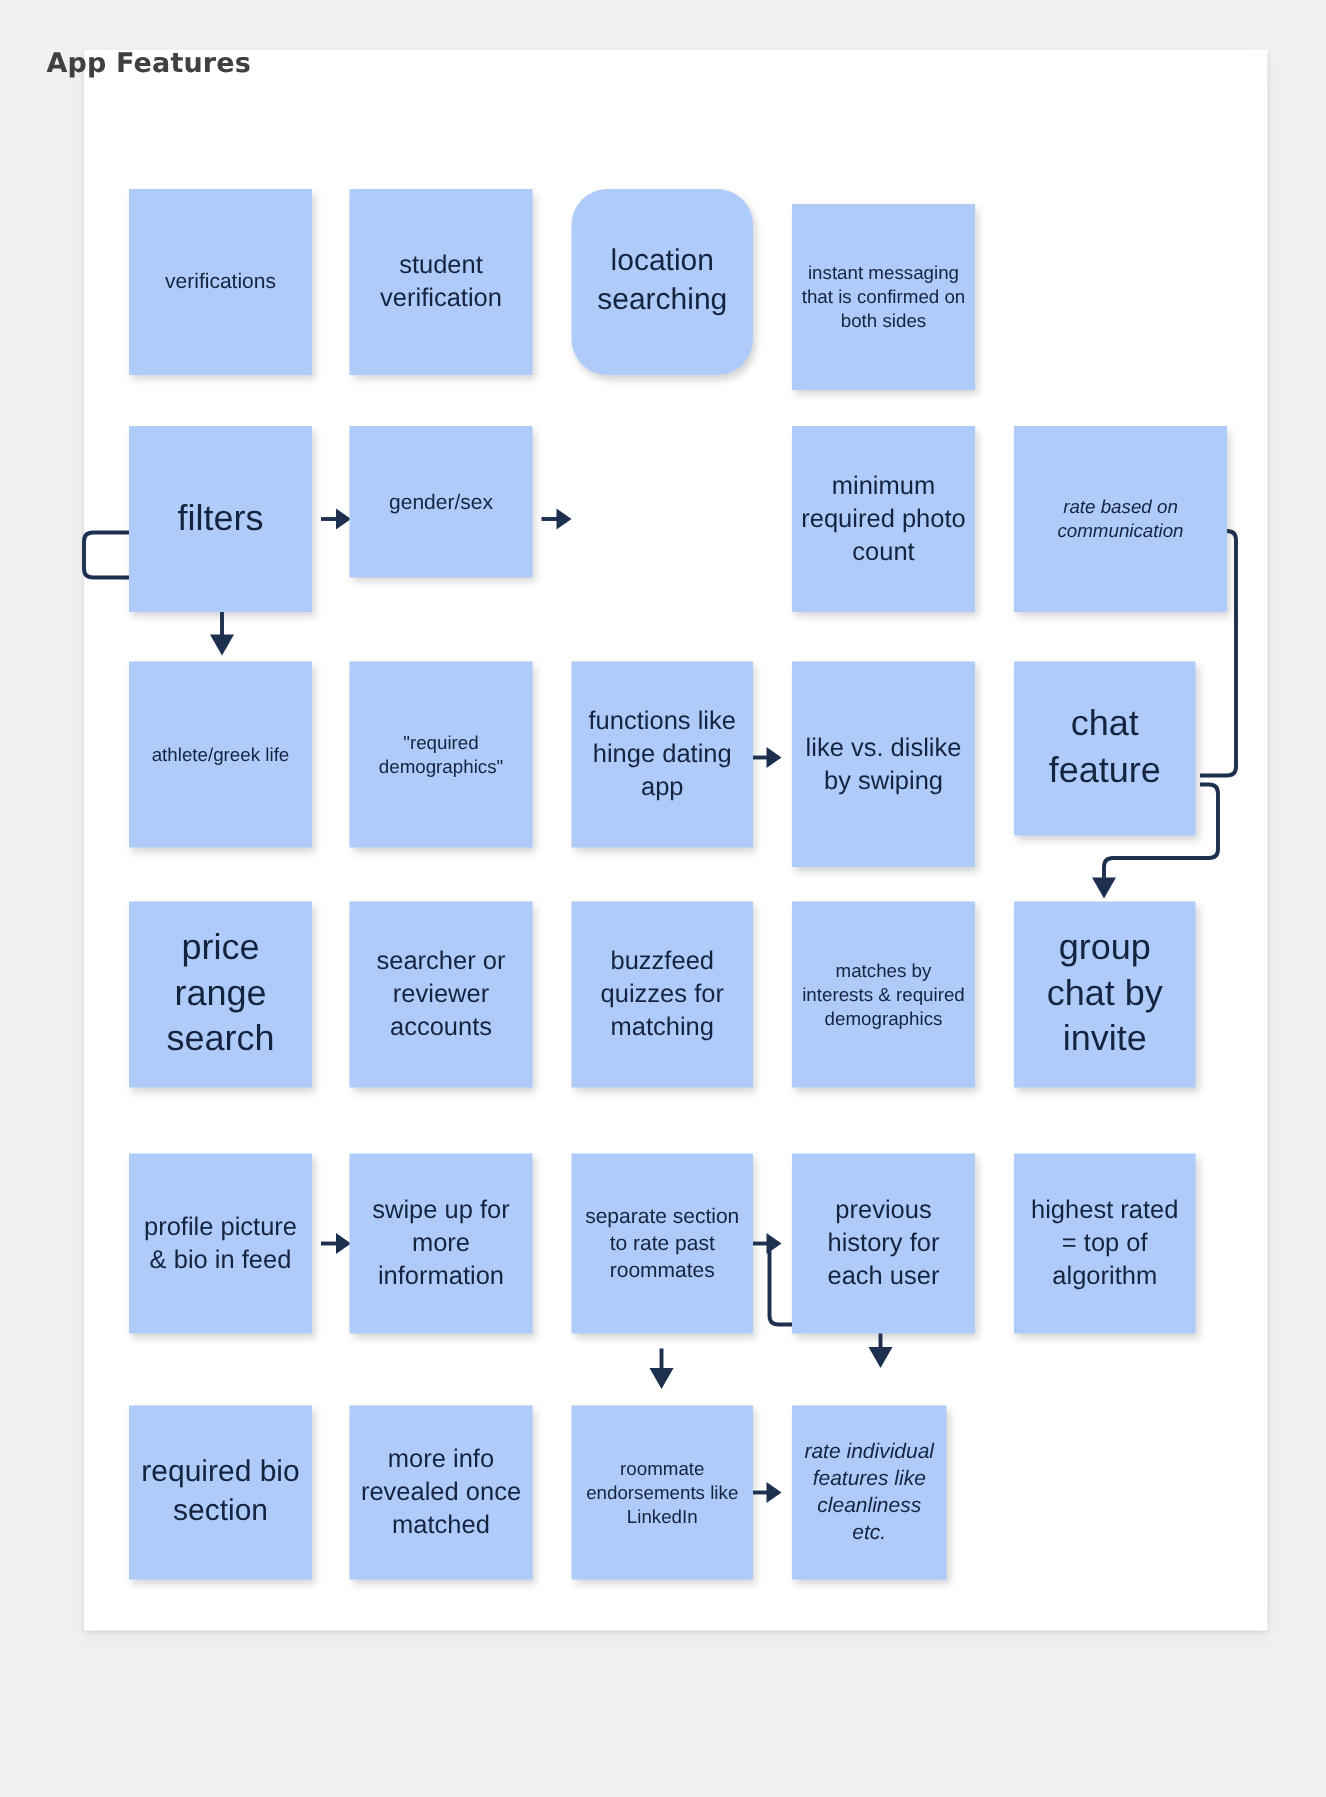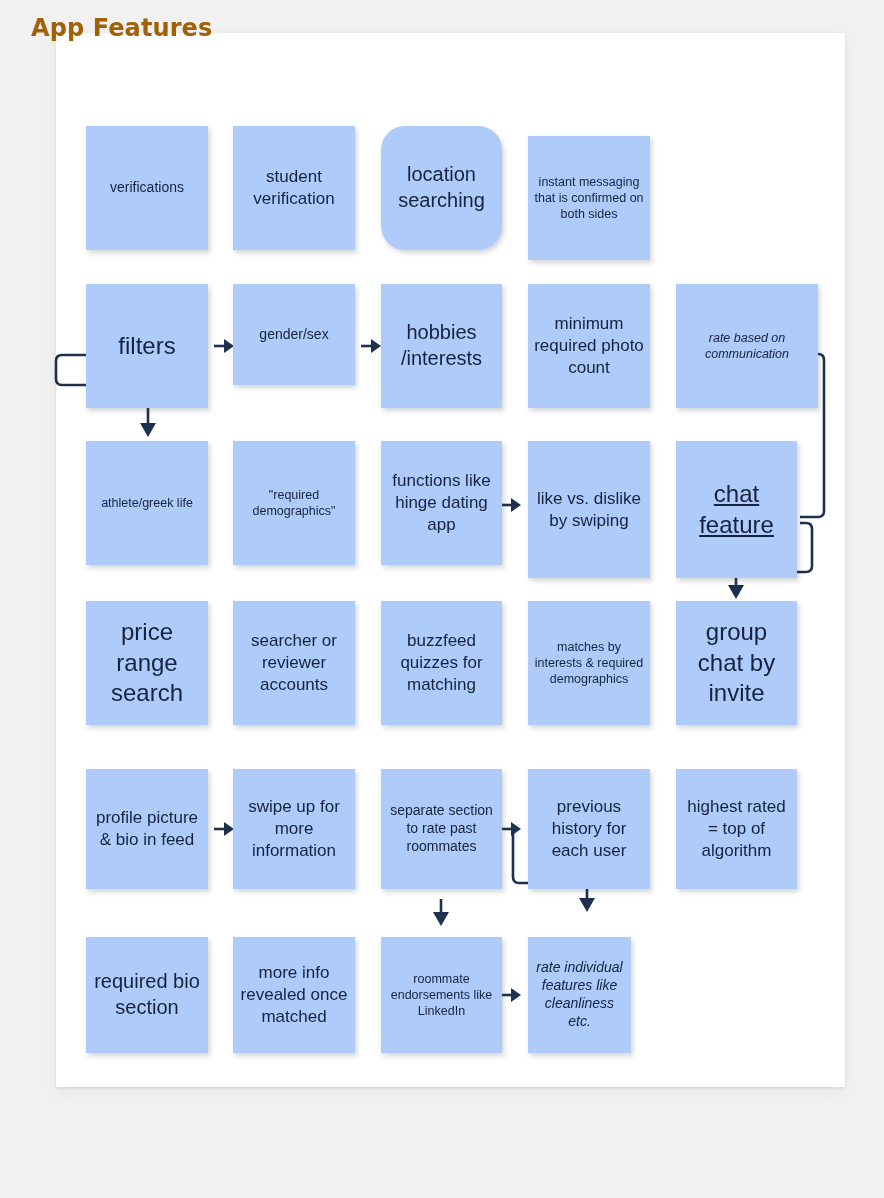--- a/index.html
+++ b/index.html
@@ -21,25 +21,25 @@
     top: 33px;
     width: 789px;
     height: 1054px;
     background: #ffffff;
     box-shadow: 0 1px 3px rgba(0,0,0,0.10), 0 6px 16px rgba(0,0,0,0.045);
   }
 
   #title {
     position: absolute;
     left: 31px;
-    top: 14px;
-    font-size: 24px;
+    top: 32px;
+    font-size: 18px;
     font-weight: 700;
     letter-spacing: 0.1px;
-    color: #a16207;
+    color: #404040;
     font-family: "DejaVu Sans", sans-serif;
   }
 
   #board {
     position: absolute;
     left: 0;
     top: 0;
     width: 884px;
     height: 1198px;
   }
@@ -164,23 +164,20 @@
 
 
   <div class="node fs-xl" style="left:86px;  top:284px; width:122px; height:124px;">
     <span>filters</span>
   </div>
 
   <div class="node fs-sm" style="left:233px; top:284px; width:122px; height:101px;">
     <span>gender/sex</span>
   </div>
 
-  <div class="node fs-lg" style="left:381px; top:284px; width:121px; height:124px;">
-    <span>hobbies /interests</span>
-  </div>
 
   <div class="node fs-md" style="left:528px; top:284px; width:122px; height:124px;">
     <span>minimum required photo count</span>
   </div>
 
   <div class="node fs-xs" style="left:676px; top:284px; width:142px; height:124px;font-style:italic;">
     <span>rate based on communication</span>
   </div>
 
   <div class="node fs-xs" style="left:86px;  top:441px; width:122px; height:124px;">
@@ -192,21 +189,21 @@
   </div>
 
   <div class="node fs-md" style="left:381px; top:441px; width:121px; height:124px;">
     <span>functions like hinge dating app</span>
   </div>
 
   <div class="node fs-md" style="left:528px; top:441px; width:122px; height:137px;">
     <span>like vs. dislike by swiping</span>
   </div>
 
-  <div class="node fs-xl" style="left:676px; top:441px; width:121px; height:137px;text-decoration:underline;">
+  <div class="node fs-xl" style="left:676px; top:441px; width:121px; height:116px;">
     <span>chat feature</span>
   </div>
 
   <div class="node fs-xl" style="left:86px;  top:601px; width:122px; height:124px;">
     <span>price range search</span>
   </div>
 
   <div class="node fs-md" style="left:233px; top:601px; width:122px; height:124px;">
     <span>searcher or reviewer accounts</span>
   </div>

